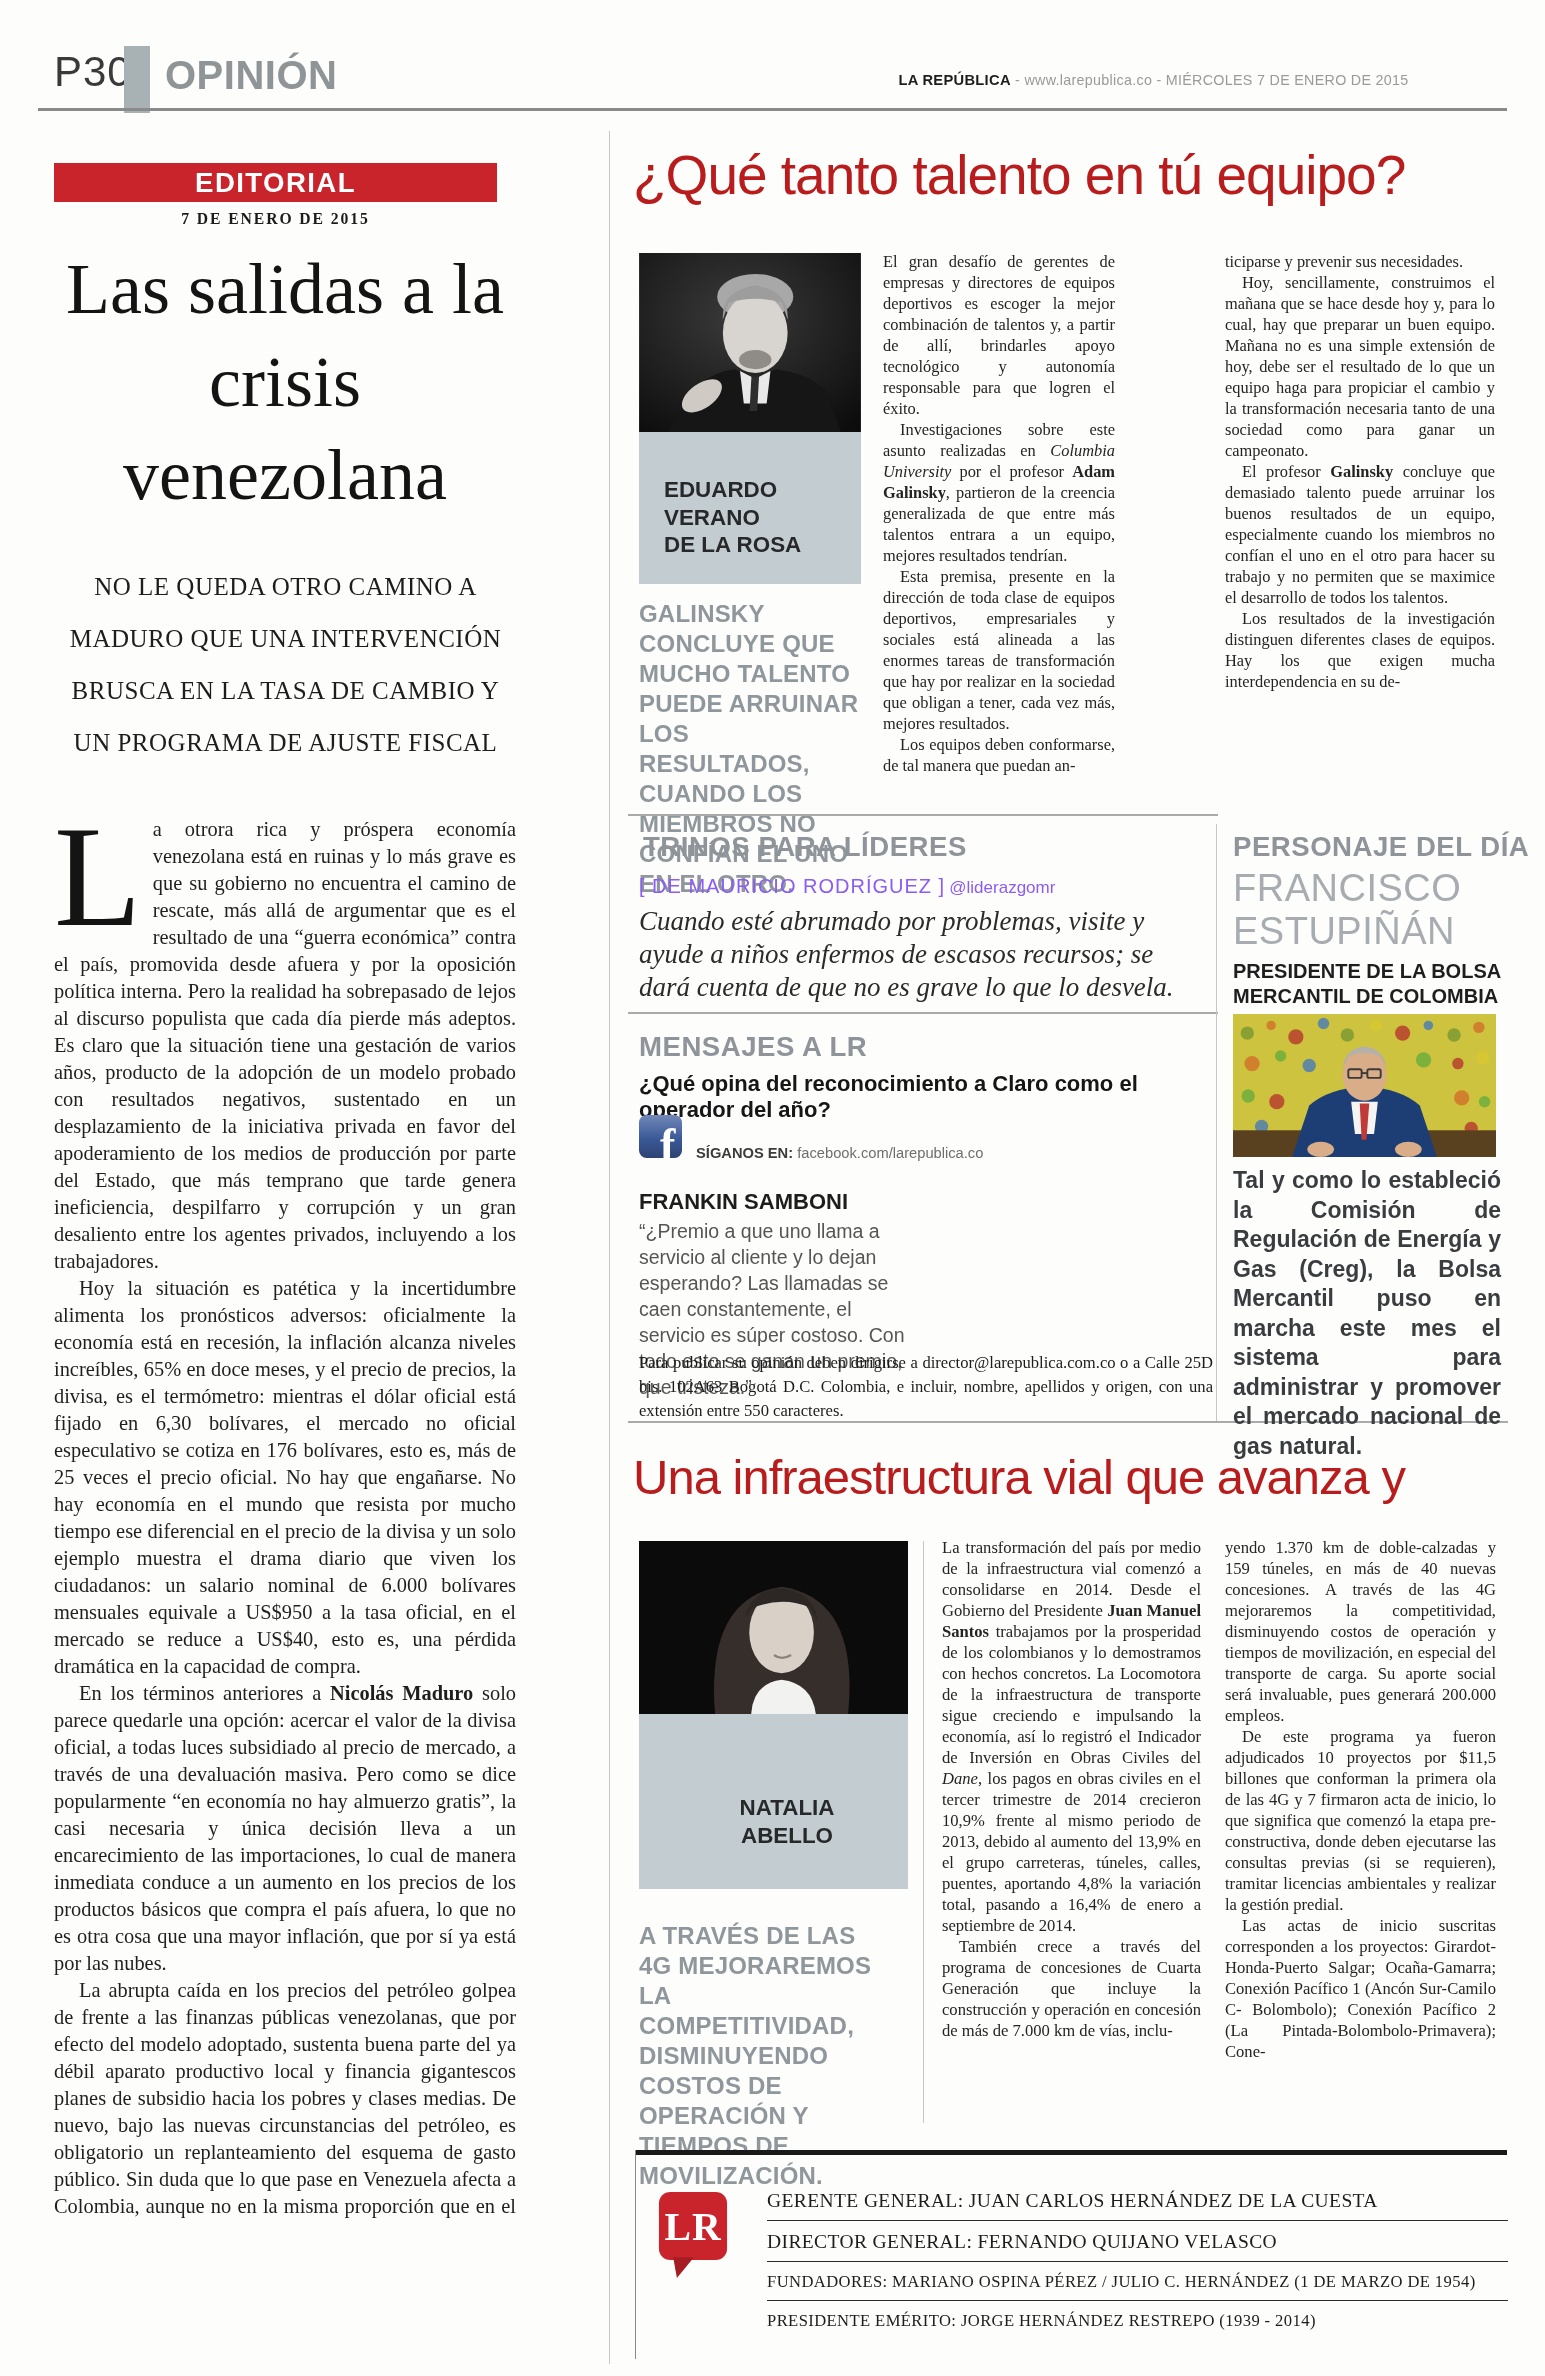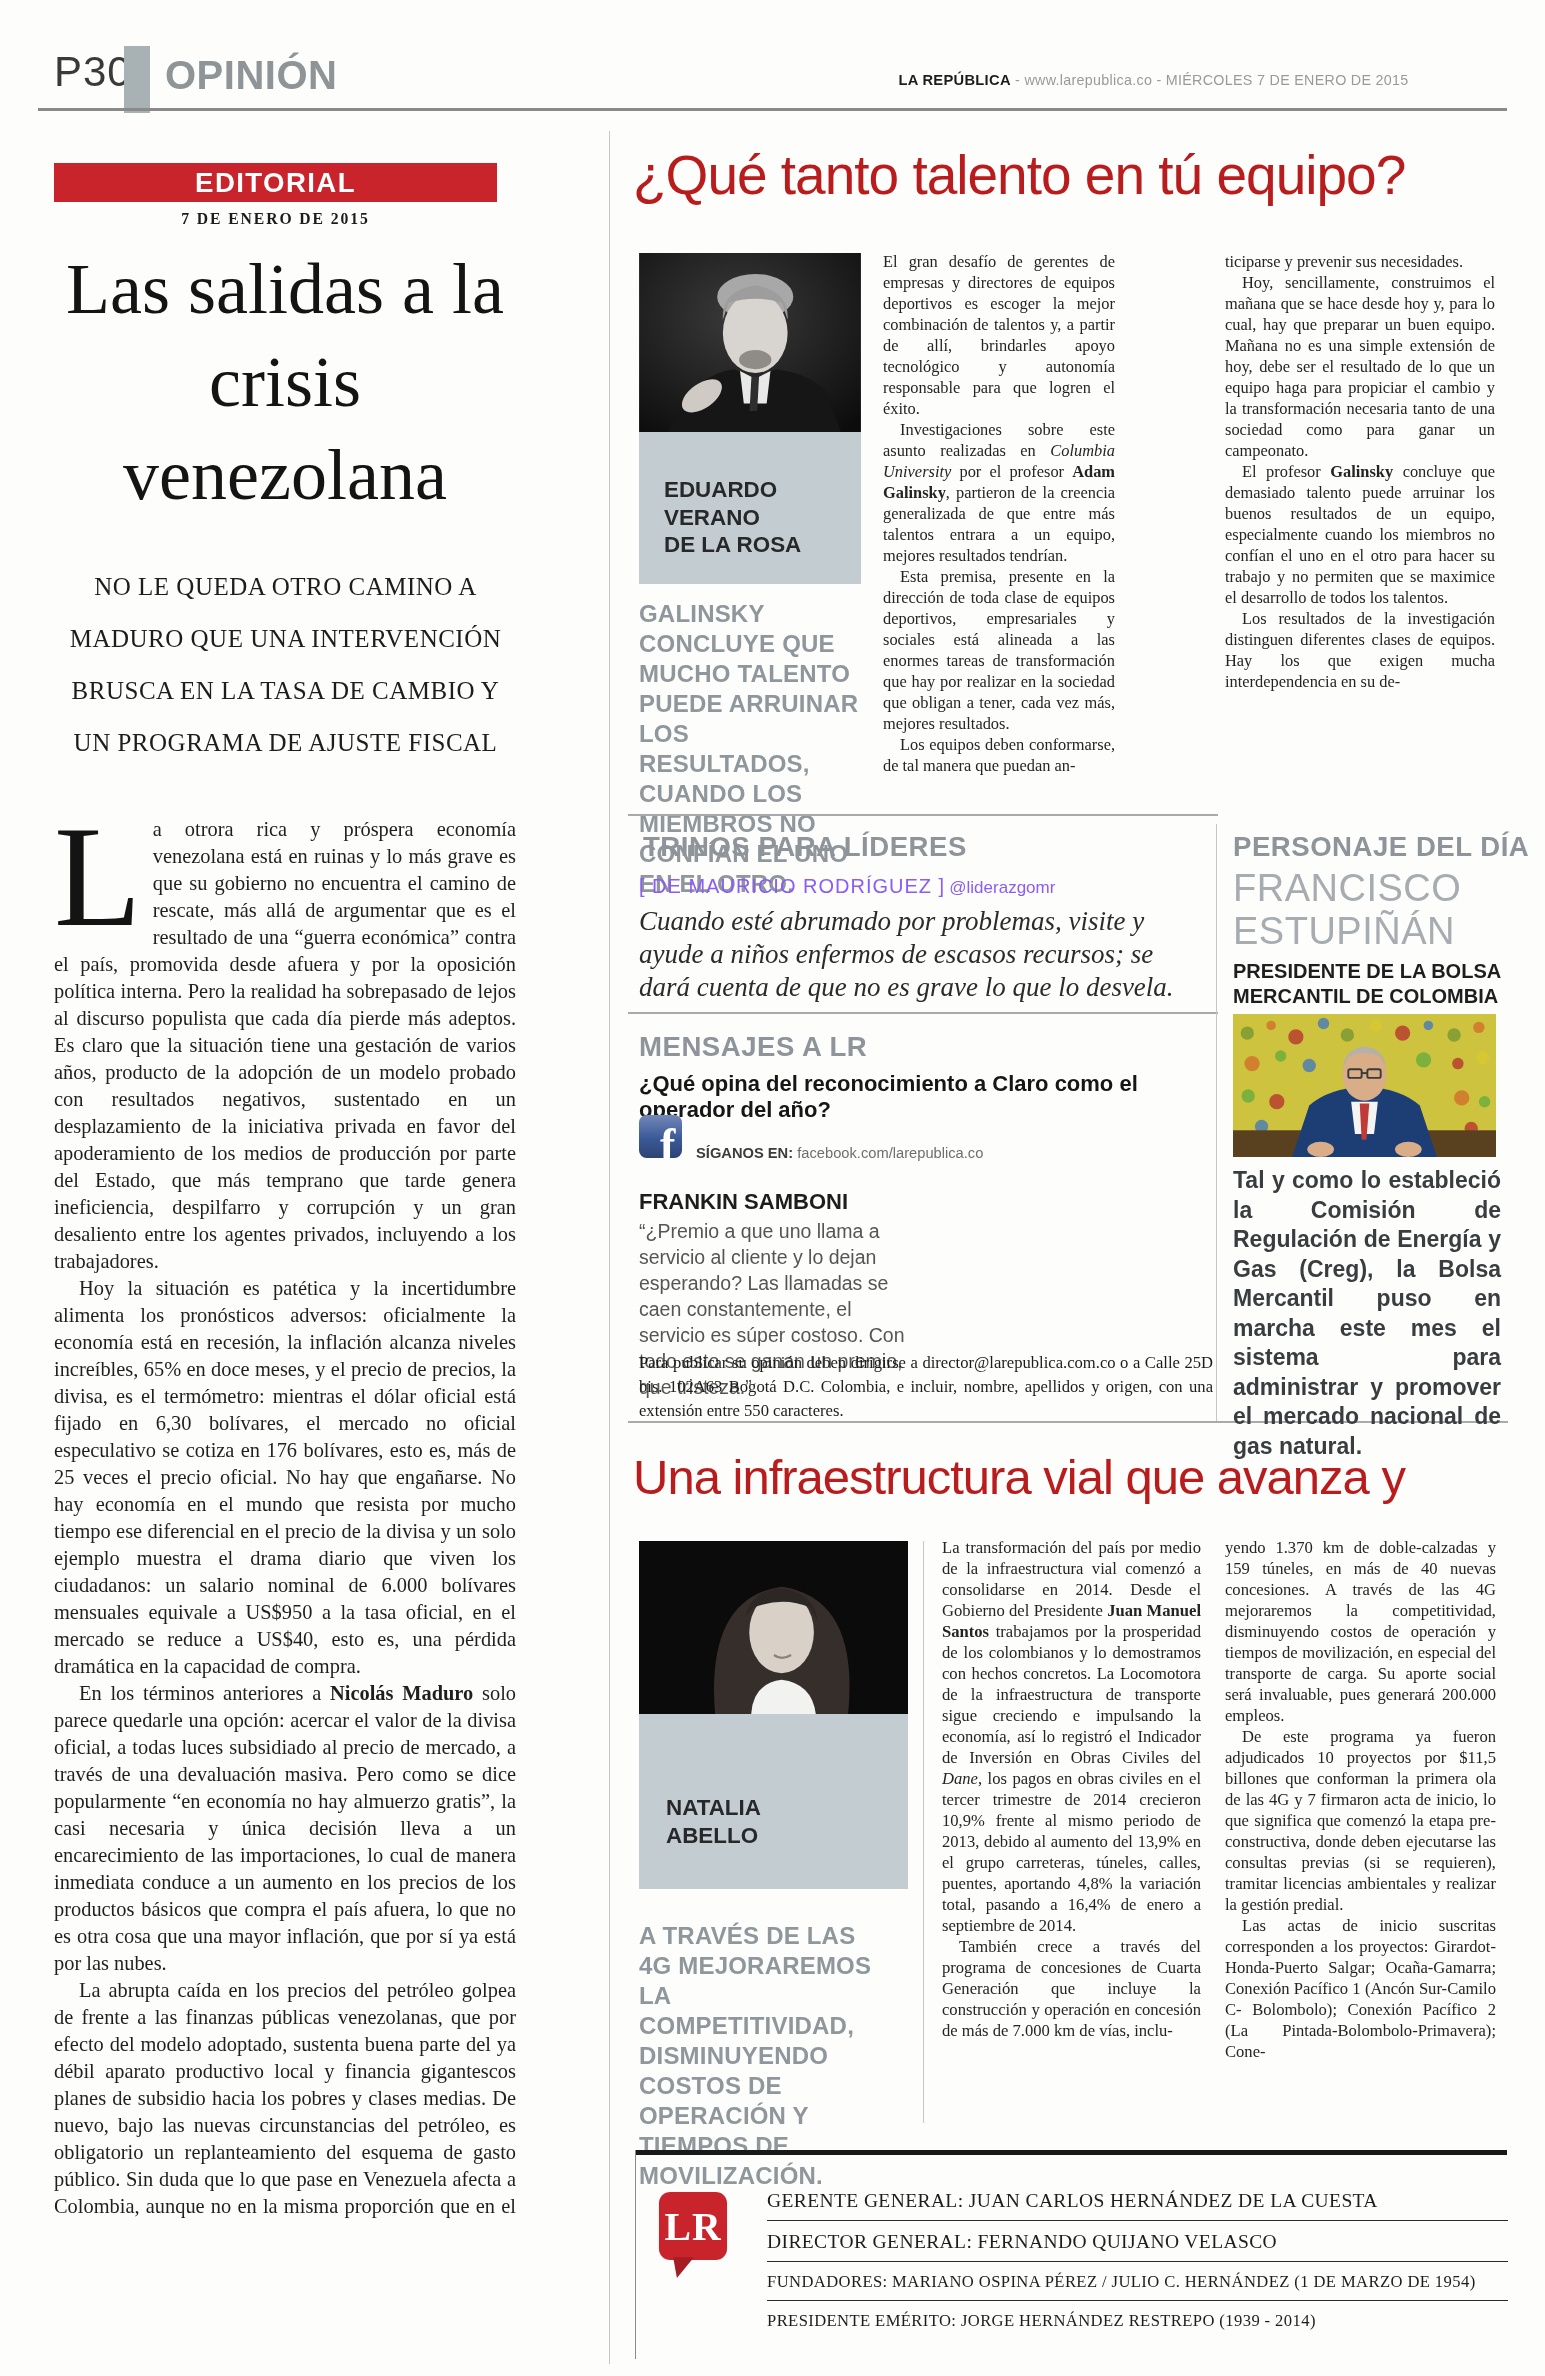--- a/index.html
+++ b/index.html
@@ -233,21 +233,21 @@
     <svg width="269" height="173" viewBox="0 0 283 182">
       <rect width="283" height="182" fill="#0b0b0b"></rect>
       <path d="M80 182 Q70 60 150 48 Q232 60 220 182 Z" fill="#352e2a"></path>
       <ellipse cx="150" cy="96" rx="34" ry="43" fill="#d9d1c7"></ellipse>
       <path d="M112 80 Q118 52 150 50 Q184 54 188 84 L180 70 Q152 58 120 70 Z" fill="#2c2724"></path>
       <path d="M118 182 Q120 150 150 146 Q182 150 186 182 Z" fill="#f2f2f0"></path>
       <path d="M142 120 Q150 126 160 120" stroke="#8f8377" stroke-width="2.5" fill="none"></path>
     </svg>
   </div>
   <div class="abs caption-box" style="left:639px;top:1714px;width:269px;height:175px;">
-    <div class="caption-name" style="padding:80px 0 0 27px;">
+    <div class="caption-name" style="padding:80px 0 0 27px;text-align:center;">
       <div>NATALIA</div>
       <div>ABELLO</div>
     </div>
   </div>
   <div class="abs pull-quote" style="left:639px;top:1921px;width:245px;">A TRAVÉS DE LAS 4G MEJORAREMOS LA COMPETITIVIDAD, DISMINUYENDO COSTOS DE OPERACIÓN Y TIEMPOS DE MOVILIZACIÓN.</div>
 
   <div class="abs vdiv" style="left:923px;top:1541px;width:1px;height:582px;"></div>
   <div class="abs news-body infra-col" style="left:942px;top:1537px;width:259px;height:594px;">
       <p>La transformación del país por medio de la infraestructura vial comenzó a consolidarse en 2014. Desde el Gobierno del Presidente <strong>Juan Manuel Santos</strong> trabajamos por la prosperidad de los colombianos y lo demostramos con hechos concretos. La Locomotora de la infraestructura de transporte sigue creciendo e impulsando la economía, así lo registró el Indicador de Inversión en Obras Civiles del <em>Dane</em>, los pagos en obras civiles en el tercer trimestre de 2014 crecieron 10,9% frente al mismo periodo de 2013, debido al aumento del 13,9% en el grupo carreteras, túneles, calles, puentes, aportando 4,8% la variación total, pasando a 16,4% de enero a septiembre de 2014.</p>
       <p>También crece a través del programa de concesiones de Cuarta Generación que incluye la construcción y operación en concesión de más de 7.000 km de vías, inclu-</p>

